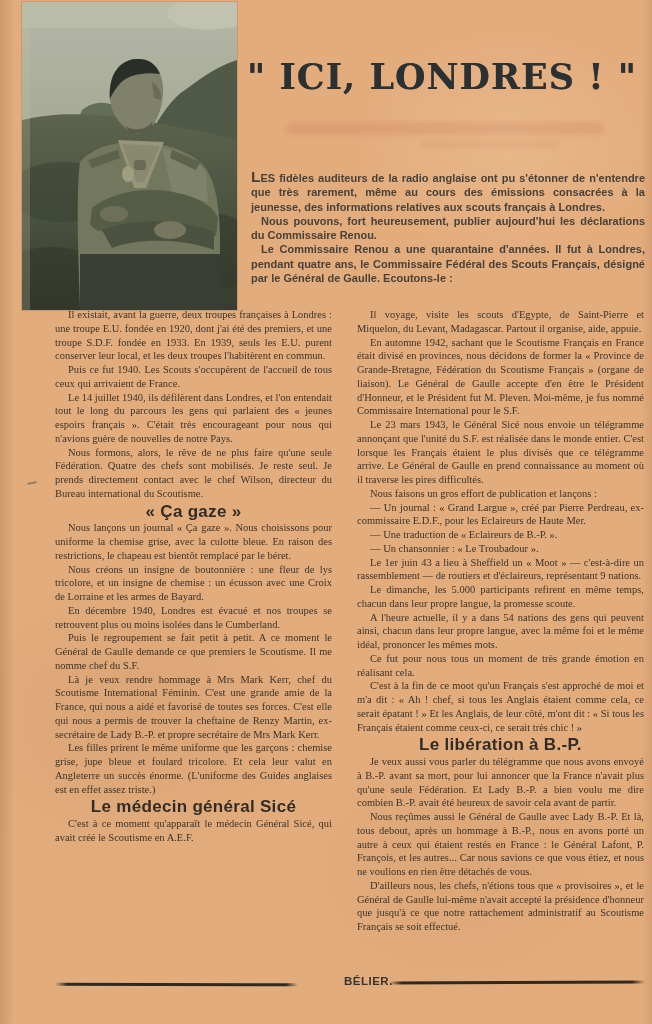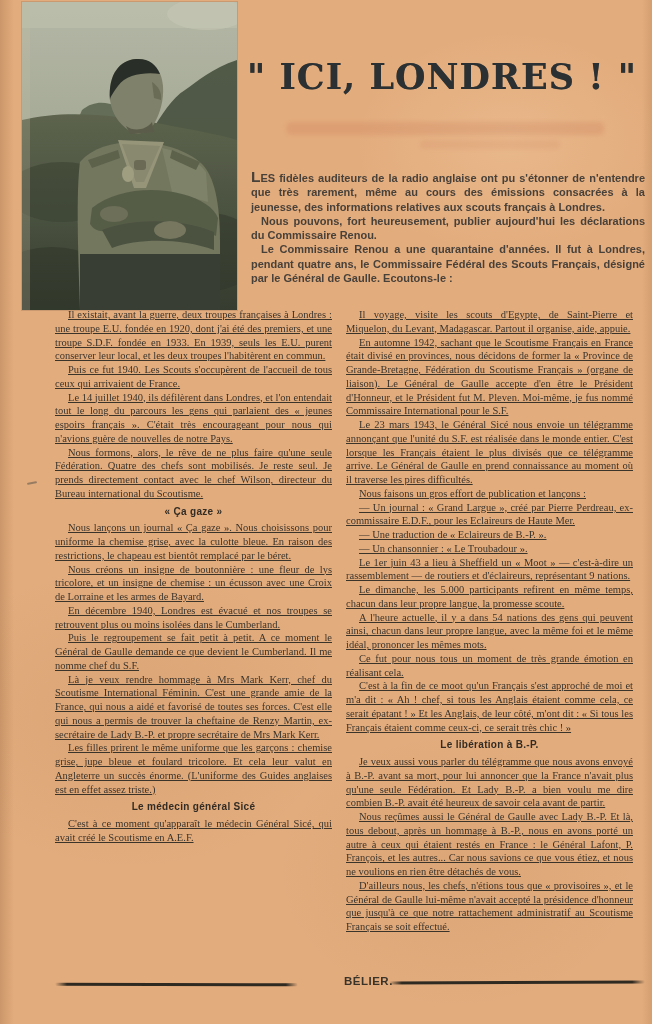--- a/index.html
+++ b/index.html
@@ -53,25 +53,25 @@
   .intro p.indent { text-indent:10px; }
   .lead-initial { font-size:15.5px; line-height:10px; }
 
   
   .col {
     position:absolute; top:308px; height:672px; overflow:hidden;
     font-size:10.5px; line-height:13.75px; color:#3b342b;
     text-align:justify;
   }
   .col-left  { left:55px;  width:277px; }
-  .col-right { left:346px; width:287px; }
-  .col p { margin:0; text-indent:13px;text-decoration:underline; }
+  .col-right { left:357px; width:287px; }
+  .col p { margin:0; text-indent:13px; }
   .sec-heading {
     font-family:"Liberation Sans", sans-serif; font-weight:bold;
-    font-size:10px; color:#322c24; text-align:center;
+    font-size:17px; color:#322c24; text-align:center;
     margin:4px 0 3px 0; letter-spacing:.3px;
   }
 
   .margin-dash {
     position:absolute; left:27px; top:482px; width:10px; height:2px;
     background:#6f6253; opacity:.65; transform:rotate(-10deg); border-radius:1px;
   }
 
   
   .sig { position:absolute; left:55px; top:974px; width:590px; height:16px; }
@@ -161,21 +161,21 @@
 
   <div class="col col-left">
     <p>Il existait, avant la guerre, deux troupes françaises à Londres : une troupe E.U. fondée en 1920, dont j'ai été des premiers, et une troupe S.D.F. fondée en 1933. En 1939, seuls les E.U. purent conserver leur local, et les deux troupes l'habitèrent en commun.</p>
     <p>Puis ce fut 1940. Les Scouts s'occupèrent de l'accueil de tous ceux qui arrivaient de France.</p>
     <p>Le 14 juillet 1940, ils défilèrent dans Londres, et l'on entendait tout le long du parcours les gens qui parlaient des « jeunes espoirs français ». C'était très encourageant pour nous qui n'avions guère de nouvelles de notre Pays.</p>
     <p>Nous formons, alors, le rêve de ne plus faire qu'une seule Fédération. Quatre des chefs sont mobilisés. Je reste seul. Je prends directement contact avec le chef Wilson, directeur du Bureau international du Scoutisme.</p>
     <div class="sec-heading">« Ça gaze »</div>
     <p>Nous lançons un journal « Ça gaze ». Nous choisissons pour uniforme la chemise grise, avec la culotte bleue. En raison des restrictions, le chapeau est bientôt remplacé par le béret.</p>
     <p>Nous créons un insigne de boutonnière : une fleur de lys tricolore, et un insigne de chemise : un écusson avec une Croix de Lorraine et les armes de Bayard.</p>
     <p>En décembre 1940, Londres est évacué et nos troupes se retrouvent plus ou moins isolées dans le Cumberland.</p>
-    <p>Puis le regroupement se fait petit à petit. A ce moment le Général de Gaulle demande ce que devient le Cumberland. Il me nomme chef du S.F.</p>
+    <p>Puis le regroupement se fait petit à petit. A ce moment le Général de Gaulle demande ce que premiers le Scoutisme. Il me nomme chef du S.F.</p>
     <p>Là je veux rendre hommage à Mrs Mark Kerr, chef du Scoutisme International Féminin. C'est une grande amie de la France, qui nous a aidé et favorisé de toutes ses forces. C'est elle qui nous a permis de trouver la cheftaine de Renzy Martin, ex-secrétaire de Lady B.-P. et propre secrétaire de Mrs Mark Kerr.</p>
     <p>Les filles prirent le même uniforme que les garçons : chemise grise, jupe bleue et foulard tricolore. Et cela leur valut en Angleterre un succès énorme. (L'uniforme des Guides anglaises est en effet assez triste.)</p>
     <div class="sec-heading">Le médecin général Sicé</div>
     <p>C'est à ce moment qu'apparaît le médecin Général Sicé, qui avait créé le Scoutisme en A.E.F.</p>
   </div>
 
   <div class="col col-right">
     <p>Il voyage, visite les scouts d'Egypte, de Saint-Pierre et Miquelon, du Levant, Madagascar. Partout il organise, aide, appuie.</p>
     <p>En automne 1942, sachant que le Scoutisme Français en France était divisé en provinces, nous décidons de former la « Province de Grande-Bretagne, Fédération du Scoutisme Français » (organe de liaison). Le Général de Gaulle accepte d'en être le Président d'Honneur, et le Président fut M. Pleven. Moi-même, je fus nommé Commissaire International pour le S.F.</p>
     <p>Le 23 mars 1943, le Général Sicé nous envoie un télégramme annonçant que l'unité du S.F. est réalisée dans le monde entier. C'est lorsque les Français étaient le plus divisés que ce télégramme arrive. Le Général de Gaulle en prend connaissance au moment où il traverse les pires difficultés.</p>

